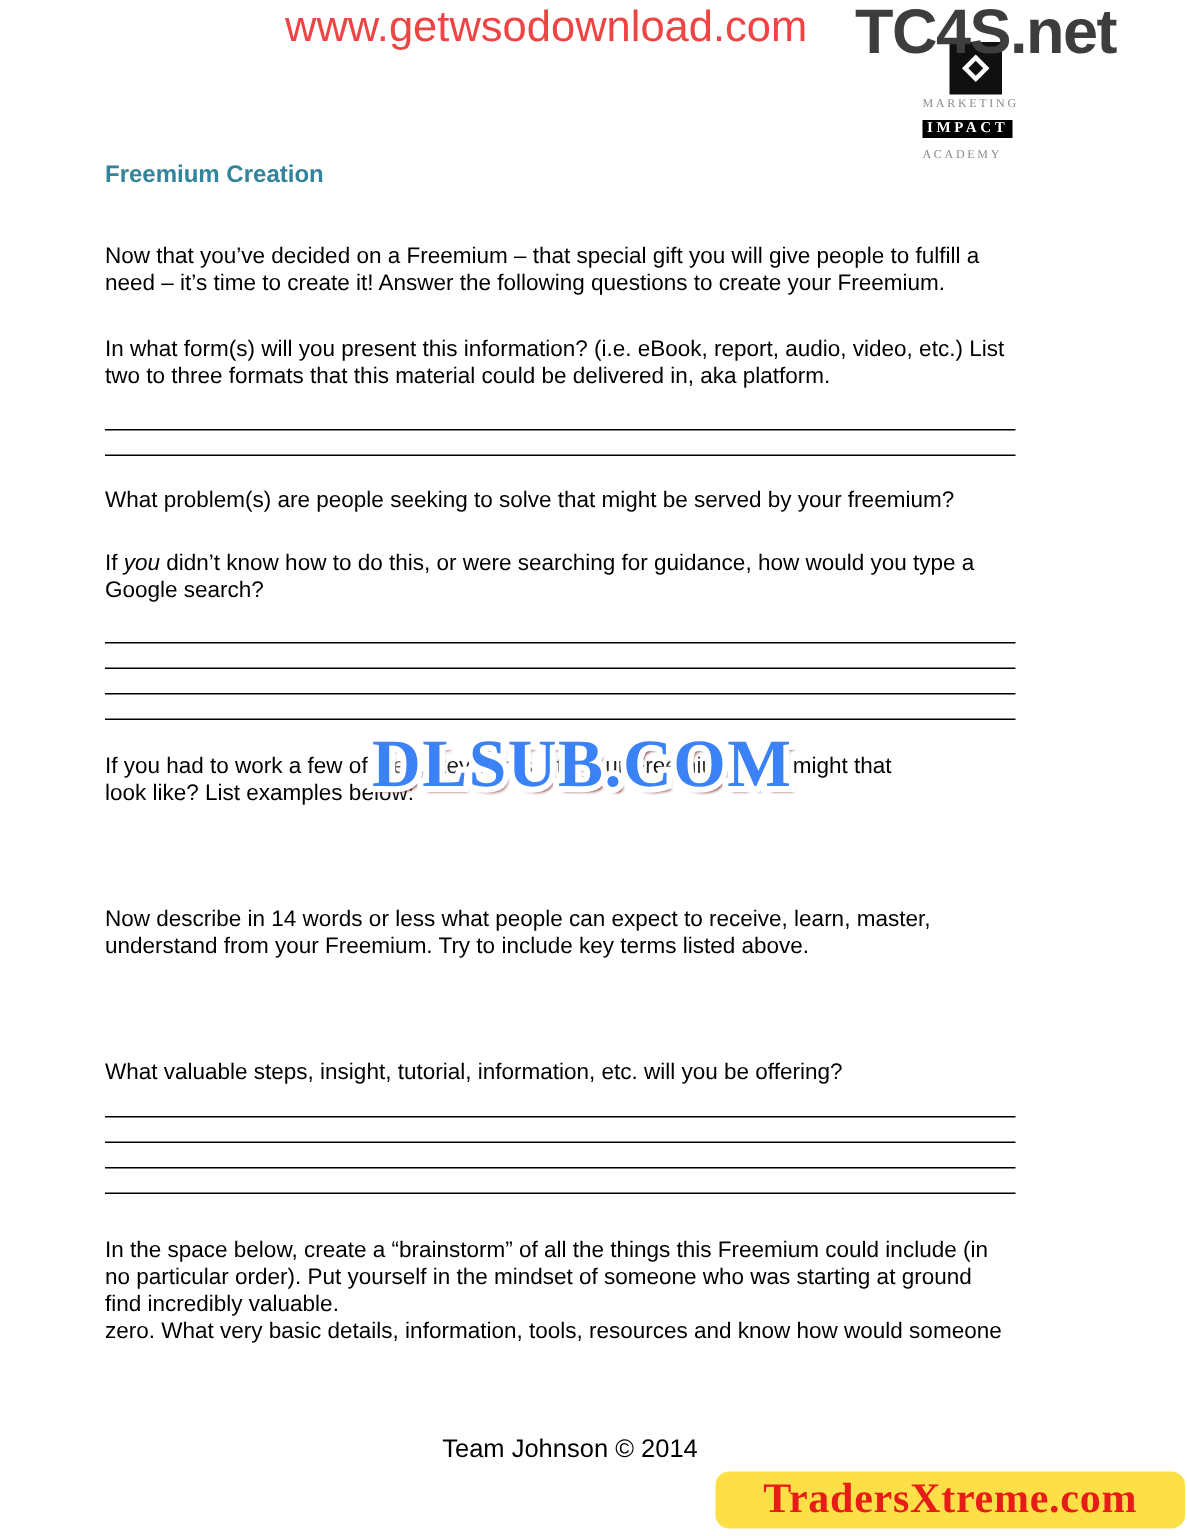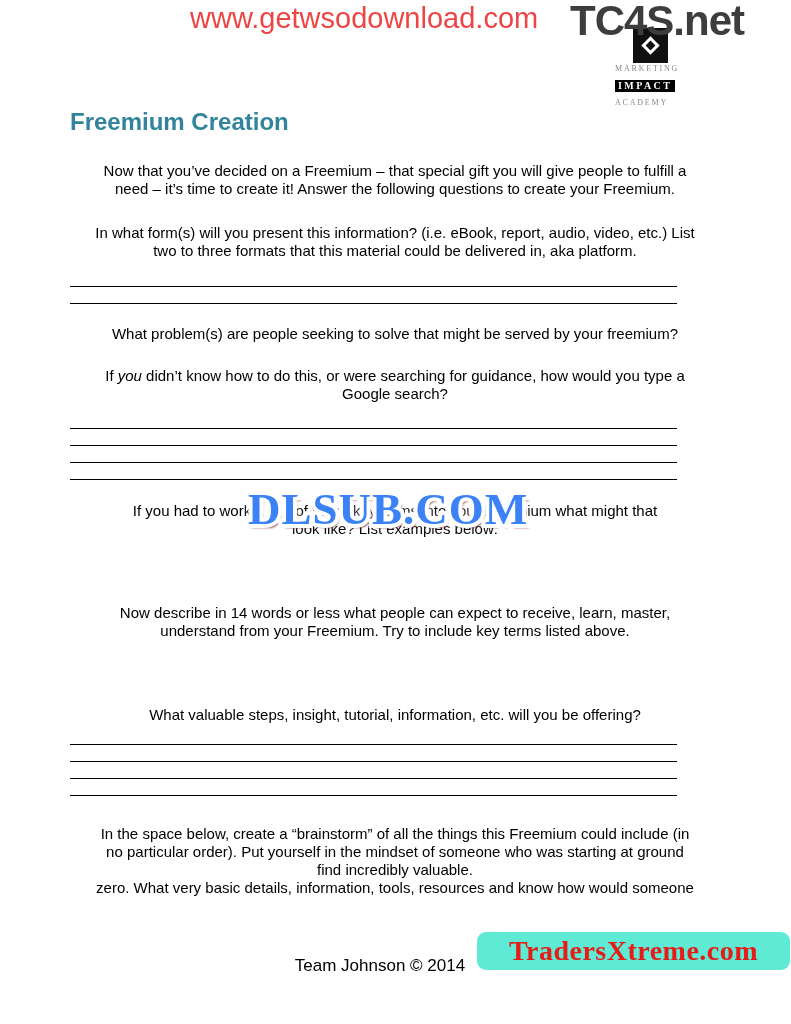--- a/index.html
+++ b/index.html
@@ -22,25 +22,25 @@
     background:#101010; display:flex; align-items:center; justify-content:center; z-index:1;
   }
   .logo-diamond { width:13px; height:13px; border:3px solid #ffffff; transform:rotate(45deg); }
   .logo-text { position:absolute; left:615px; top:64px; width:70px; line-height:10px;font-family:Liberation Serif, serif; }
   .logo-l1, .logo-l3 { font-size:8px; letter-spacing:1.8px; color:#8a8a8a; display:block; }
   .logo-l2 {
     display:inline-block; background:#000; color:#fff; font-size:10px; font-weight:bold;
     letter-spacing:2.4px; padding:1px 3px; margin:6px 0;
   }
   .doc-title {
-    position:absolute; left:70px; top:108px; font-size:24px; font-weight:bold;
+    position:absolute; left:70px; top:108px; font-size:16px; font-weight:bold;
     color:#31849b; white-space:nowrap;
   }
   .para { position:absolute; left:70px; width:650px; line-height:18px; }
-  .pline { white-space:nowrap;text-align:center; }
+  .pline { white-space:nowrap; }
   .it { font-style:italic; }
   .blank {
     position:absolute; left:70px; width:607px; height:0;
     border-bottom:1.5px solid #000;
   }
   .watermark {
     position:absolute; left:248px; top:483px; z-index:5;
     font-family:"Liberation Serif", serif; font-weight:bold; font-size:45px;
     letter-spacing:1px; color:#3b82f6; white-space:nowrap;
   }
@@ -49,22 +49,22 @@
     position:absolute; left:0; top:0; z-index:-1;
     -webkit-text-stroke:8px #ffffff;
     text-shadow: 3px 4px 2px rgba(110,10,10,0.75), -2px -2px 2px rgba(110,10,10,0.45),
                  0 0 12px rgba(255,255,255,0.95);
   }
   .footer-line {
     position:absolute; left:70px; top:956px; width:620px; text-align:center;
     font-size:17px; color:#000;
   }
   .badge {
-    position:absolute; left:477px; top:932px; width:313px; height:38px;
-    background:#5eead4; border-radius:9px;
+    position:absolute; left:477px; top:981px; width:313px; height:38px;
+    background:#fde047; border-radius:9px;
     display:flex; align-items:center; justify-content:center;
     font-family:"Liberation Serif", serif; font-weight:bold; font-size:28px;
     color:#e81c17; letter-spacing:0.5px; white-space:nowrap;
   }
 </style>
 </head>
 <body>
 
 <div class="page">
 

